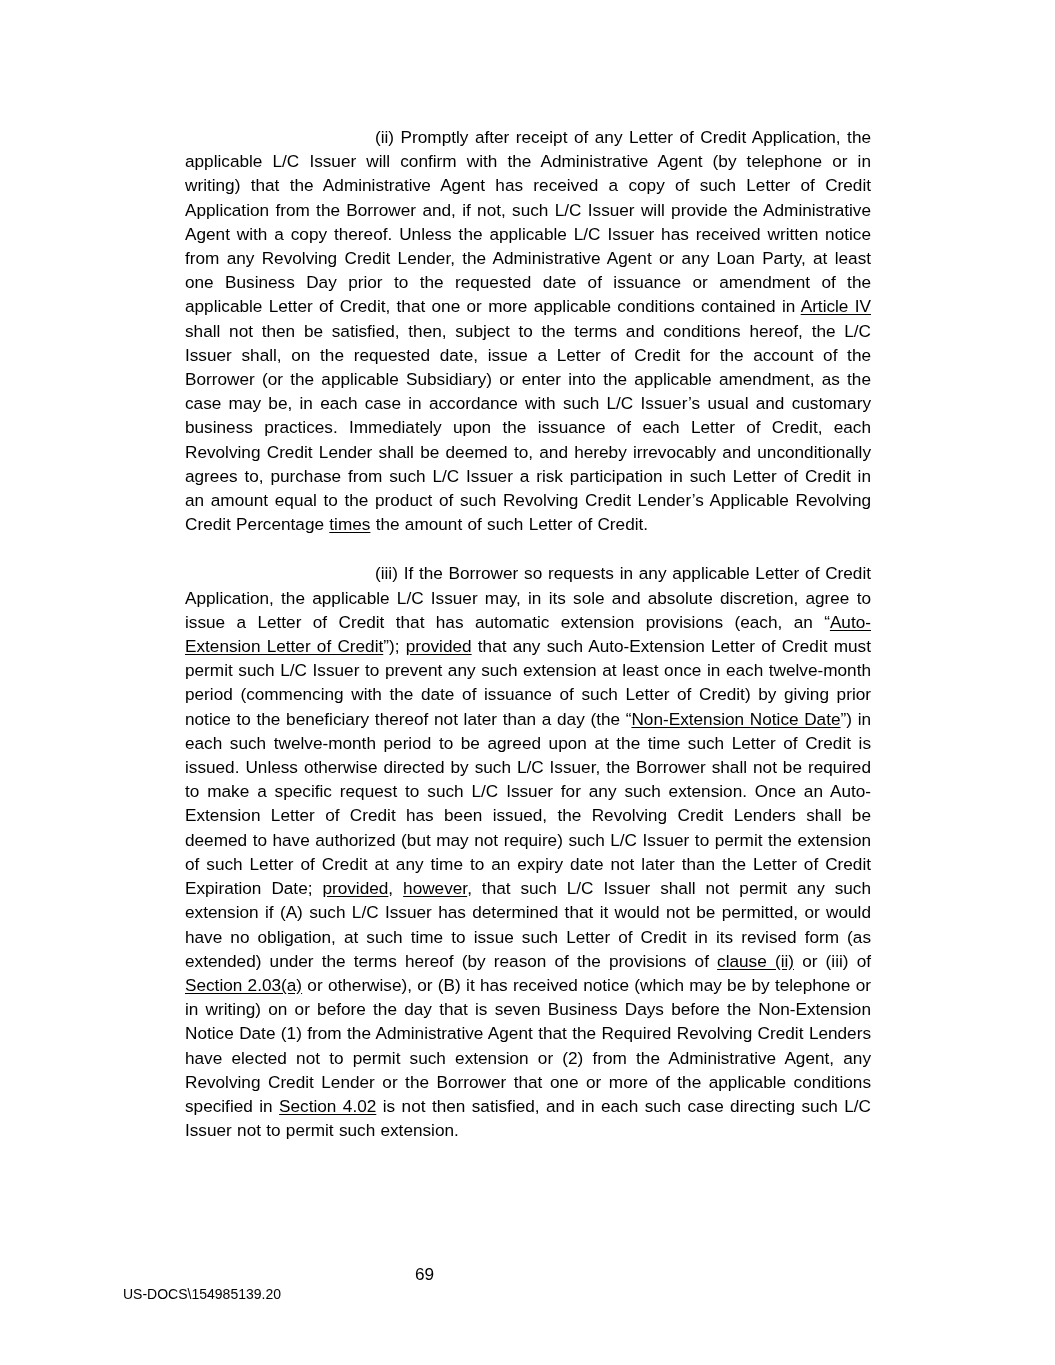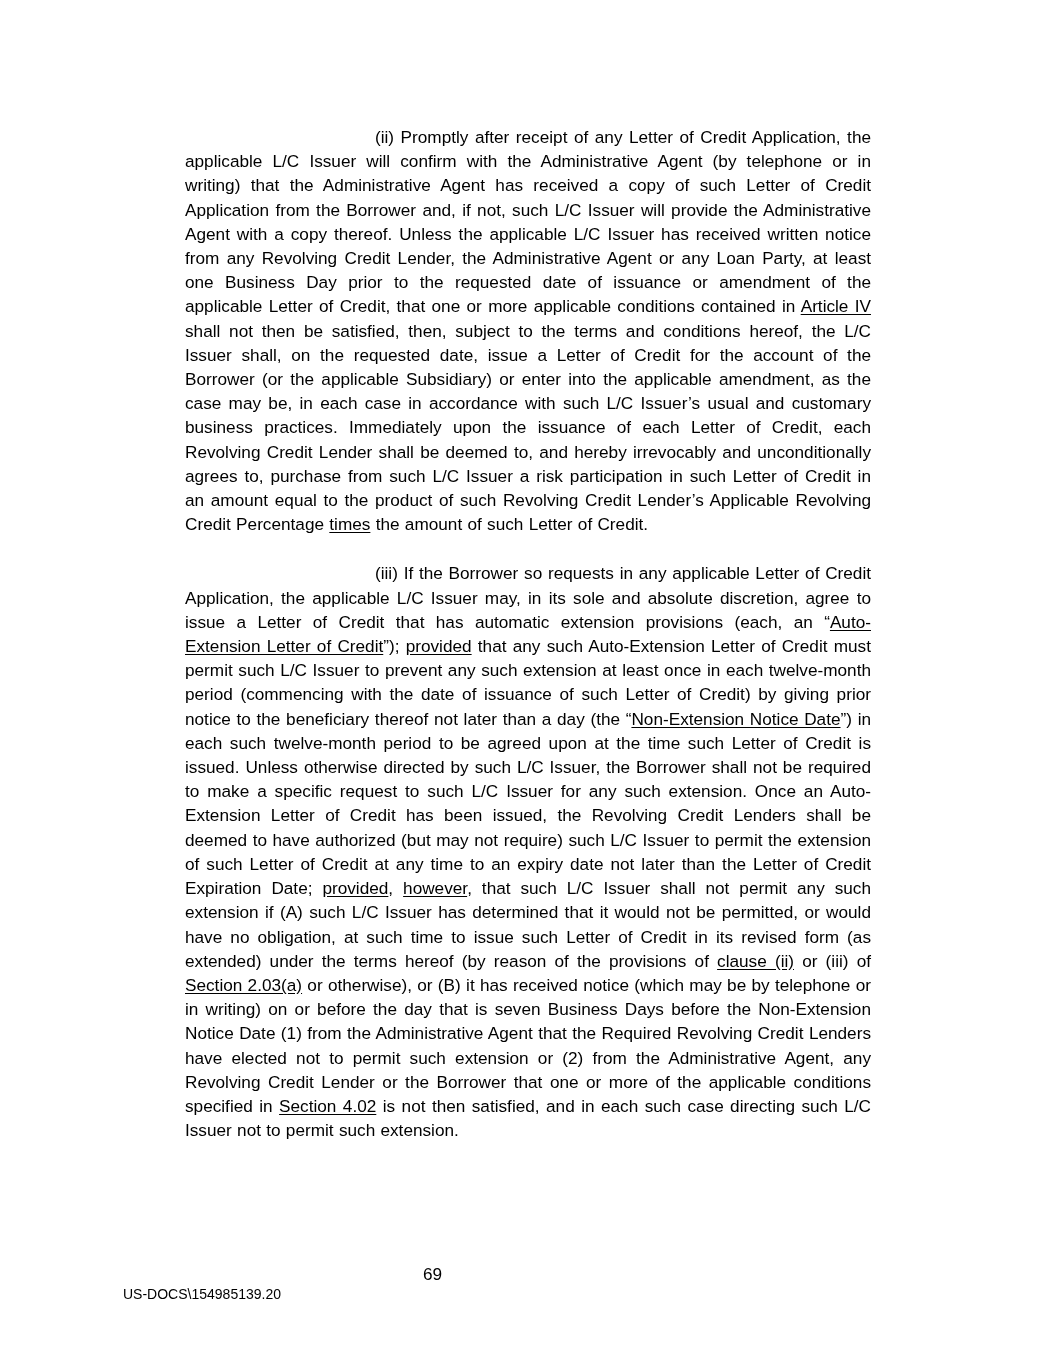--- a/index.html
+++ b/index.html
@@ -36,21 +36,21 @@
     text-align: justify;
     text-indent: 190px;
     word-spacing: 0.5px;
   }
   .para .u {
     text-decoration: underline;
     text-underline-offset: 2px;
   }
   .pagenum {
     position: absolute;
-    left: 8px;
+    left: 0;
     top: 1262px;
     width: 849px;
     text-align: center;
     font-size: 17.2px;
     line-height: 24px;
   }
   .footer {
     position: absolute;
     left: 123px;
     top: 1287px;

